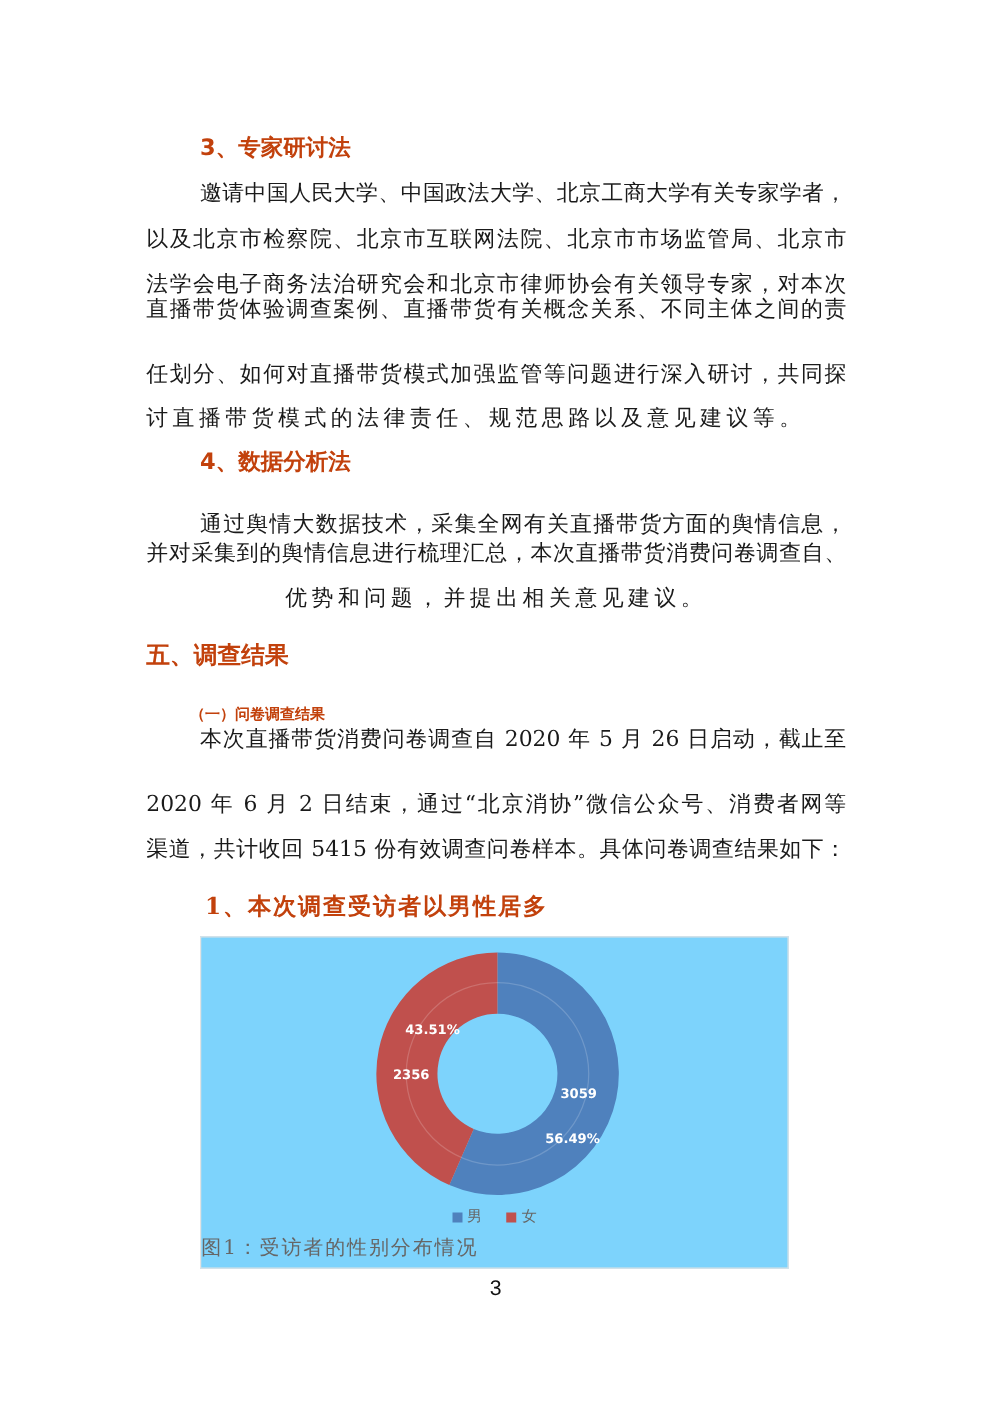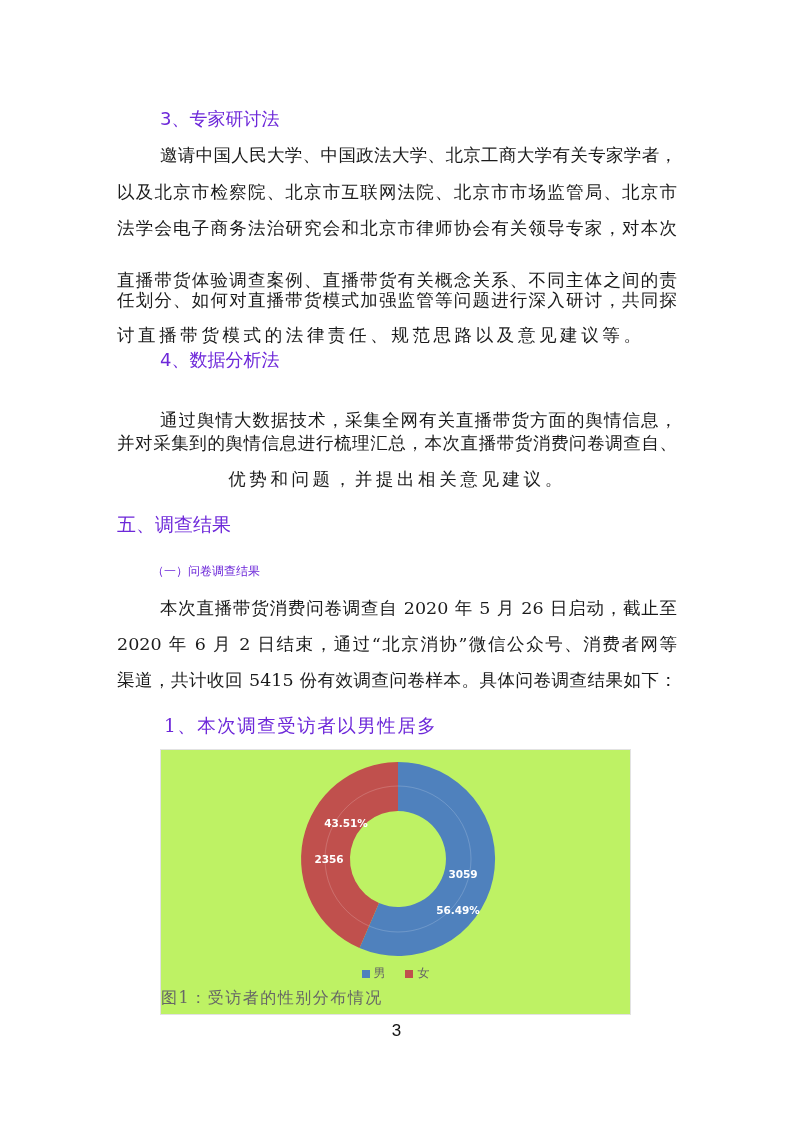--- a/index.html
+++ b/index.html
@@ -4,58 +4,58 @@
 <style>
   html, body { margin: 0; padding: 0; background: #ffffff; }
   body { width: 793px; height: 1122px; position: relative; overflow: hidden;
          font-family: "DejaVu Serif", "Liberation Serif", serif; color: #1a1a1a; }
   .page { position: absolute; left: 0; top: 0; width: 793px; height: 1122px; }
   .line { position: absolute; left: 117px; width: 560px; font-size: 17.5px; line-height: 24px;
           white-space: nowrap; letter-spacing: 3.4px; }
   .line.indent { left: 160px; width: 517px; }
   .line.justify { text-align: justify; text-align-last: justify; letter-spacing: 0; }
   .heading { position: absolute; font-family: "DejaVu Sans", "Liberation Sans", sans-serif;
-             font-weight: normal; font-size: 18px; line-height: 24px; white-space: nowrap; color: #6d28d9; }
+             font-weight: bold; font-size: 18px; line-height: 24px; white-space: nowrap; color: #c2410c; }
   .h-sec { left: 160px; }
   .h-main { left: 117px; font-size: 19px; }
   .h-sub { left: 160px; font-size: 12px; }
   .h-fig { left: 164px; font-family: "DejaVu Serif", "Liberation Serif", serif; font-size: 18.5px; letter-spacing: 1.5px; }
   .chart-box { position: absolute; left: 160px; top: 749px; width: 471px; height: 266px;
-               border: 1.5px solid #e2e2e2; background: #bef264; box-sizing: border-box; }
+               border: 1.5px solid #e2e2e2; background: #7dd3fc; box-sizing: border-box; }
   .chart-svg { position: absolute; left: 0; top: 0; }
   .legend { position: absolute; left: 0; width: 100%; top: 215px; text-align: center;
             font-size: 12px; color: #666; font-family: "DejaVu Serif", serif; }
   .legend-item { display: inline-flex; align-items: center; margin: 0 8px; }
   .swatch { display: inline-block; width: 8px; height: 8px; margin-right: 4px; }
   .caption { position: absolute; left: 0; width: 100%; top: 238px; text-align: left;
              font-size: 16px; color: #666; letter-spacing: 1.5px; font-family: "DejaVu Serif", serif; }
   .page-num { position: absolute; left: 0; width: 793px; top: 1021px; text-align: center;
               font-family: "Liberation Sans", "DejaVu Sans", sans-serif; font-size: 17px; color: #111; }
 </style>
 </head>
 <body>
 
 <div class="page">
 
   <div class="heading h-sec" style="top:107px;">3、专家研讨法</div>
   <div class="line indent justify" style="top:143px;">邀请中国人民大学、中国政法大学、北京工商大学有关专家学者，</div>
   <div class="line justify" style="top:180px;">以及北京市检察院、北京市互联网法院、北京市市场监管局、北京市</div>
   <div class="line justify" style="top:216px;">法学会电子商务法治研究会和北京市律师协会有关领导专家，对本次</div>
-  <div class="line justify" style="top:268px;">直播带货体验调查案例、直播带货有关概念关系、不同主体之间的责</div>
+  <div class="line justify" style="top:236px;">直播带货体验调查案例、直播带货有关概念关系、不同主体之间的责</div>
   <div class="line justify" style="top:288px;">任划分、如何对直播带货模式加强监管等问题进行深入研讨，共同探</div>
   <div class="line" style="top:323px; letter-spacing:3.6px;">讨直播带货模式的法律责任、规范思路以及意见建议等。</div>
 
-  <div class="heading h-sec" style="top:348px;">4、数据分析法</div>
+  <div class="heading h-sec" style="top:358px;">4、数据分析法</div>
   <div class="line indent justify" style="top:408px;">通过舆情大数据技术，采集全网有关直播带货方面的舆情信息，</div>
   <div class="line justify" style="top:431px;">并对采集到的舆情信息进行梳理汇总，本次直播带货消费问卷调查自、</div>
   <div class="line" style="top:467px; letter-spacing:3.6px;text-align:center;">优势和问题，并提出相关意见建议。</div>
 
   <div class="heading h-main" style="top:512px;">五、调查结果</div>
   <div class="heading h-sub" style="top:559px; left:152px;">（一）问卷调查结果</div>
-  <div class="line indent justify" style="top:596px;">本次直播带货消费问卷调查自 2020 年 5 月 26 日启动，截止至</div>
+  <div class="line indent justify" style="top:580px;">本次直播带货消费问卷调查自 2020 年 5 月 26 日启动，截止至</div>
   <div class="line justify" style="top:632px;">2020 年 6 月 2 日结束，通过“北京消协”微信公众号、消费者网等</div>
   <div class="line justify" style="top:668px;">渠道，共计收回 5415 份有效调查问卷样本。具体问卷调查结果如下：</div>
 
   <div class="heading h-fig" style="top:714px;">1、本次调查受访者以男性居多</div>
 
   <div class="chart-box">
     <svg class="chart-svg" width="471" height="266" viewBox="0 0 471 266">
 
       <path d="M237,12 A97,97 0 1 1 198.5,198.0 L218.0,153.1 A48,48 0 1 0 237,61 Z" fill="#4f81bd"></path>
 

